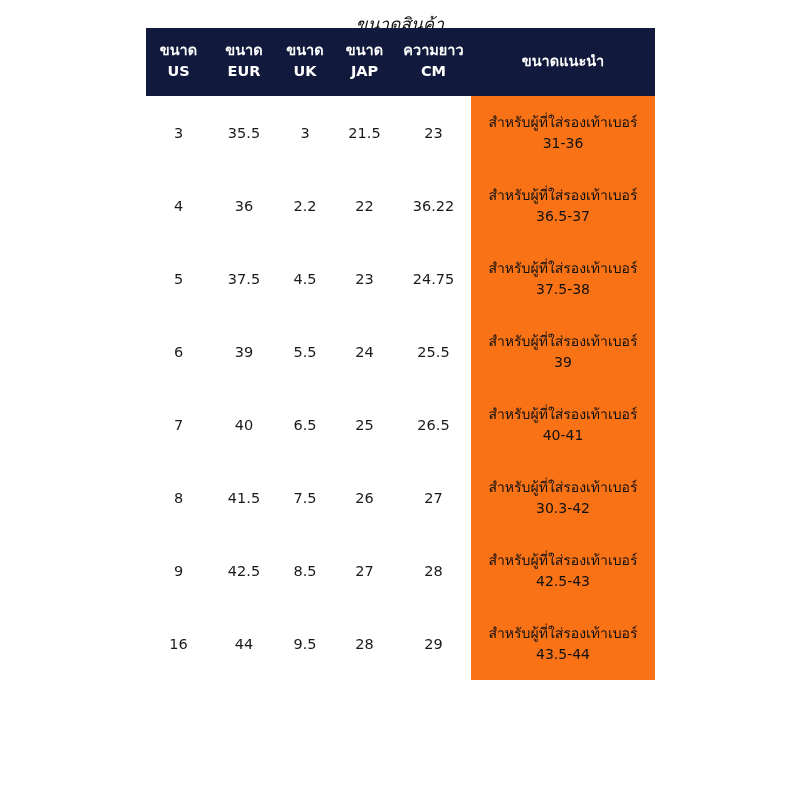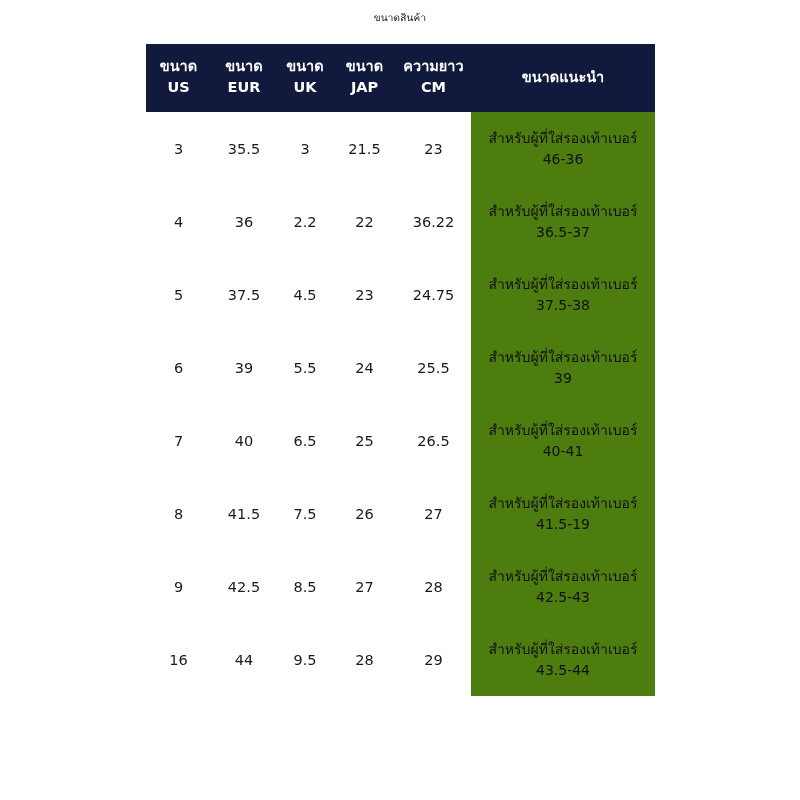--- a/index.html
+++ b/index.html
@@ -15,30 +15,31 @@
     overflow: hidden;
   }
   .page {
     position: relative;
     width: 800px;
     height: 800px;
     box-sizing: border-box;
   }
   .title {
     text-align: center;
-    font-size: 10px;
+    font-size: 17px;
     color: #111111;
     padding-top: 10px;
     padding-bottom: 8px;
     letter-spacing: 0.2px;
+    font-style: italic;
   }
   .table-wrap {
     position: absolute;
     left: 146px;
-    top: 44px;
+    top: 28px;
     width: 509px;
   }
   table.size-table {
     border-collapse: collapse;
     width: 509px;
     table-layout: fixed;
   }
   table.size-table thead th {
     background: #111a3c;
     color: #ffffff;
@@ -57,21 +58,21 @@
   table.size-table tbody td {
     font-size: 14.5px;
     text-align: center;
     height: 71px;
     vertical-align: middle;
     background: #ffffff;
     color: #1a1a1a;
     border: none;
   }
   table.size-table tbody td.rec {
-    background: #4d7c0f;
+    background: #f97316;
     color: #111111;
     font-size: 14px;
     line-height: 1.5;
     padding: 0 10px;
   }
   .rec-line { display: block; }
   col.c-us  { width: 65px; }
   col.c-eur { width: 66px; }
   col.c-uk  { width: 56px; }
   col.c-jap { width: 63px; }
@@ -137,21 +138,21 @@
       <tbody>
 
         <tr>
           <td>3</td>
           <td>35.5</td>
           <td>3</td>
           <td>21.5</td>
           <td>23</td>
           <td class="rec">
             <span class="rec-line">สำหรับผู้ที่ใส่รองเท้าเบอร์</span>
-            <span class="rec-line">46-36</span>
+            <span class="rec-line">31-36</span>
           </td>
         </tr>
 
         <tr>
           <td>4</td>
           <td>36</td>
           <td>2.2</td>
           <td>22</td>
           <td>36.22</td>
           <td class="rec">
@@ -197,21 +198,21 @@
         </tr>
 
         <tr>
           <td>8</td>
           <td>41.5</td>
           <td>7.5</td>
           <td>26</td>
           <td>27</td>
           <td class="rec">
             <span class="rec-line">สำหรับผู้ที่ใส่รองเท้าเบอร์</span>
-            <span class="rec-line">41.5-19</span>
+            <span class="rec-line">30.3-42</span>
           </td>
         </tr>
 
         <tr>
           <td>9</td>
           <td>42.5</td>
           <td>8.5</td>
           <td>27</td>
           <td>28</td>
           <td class="rec">

